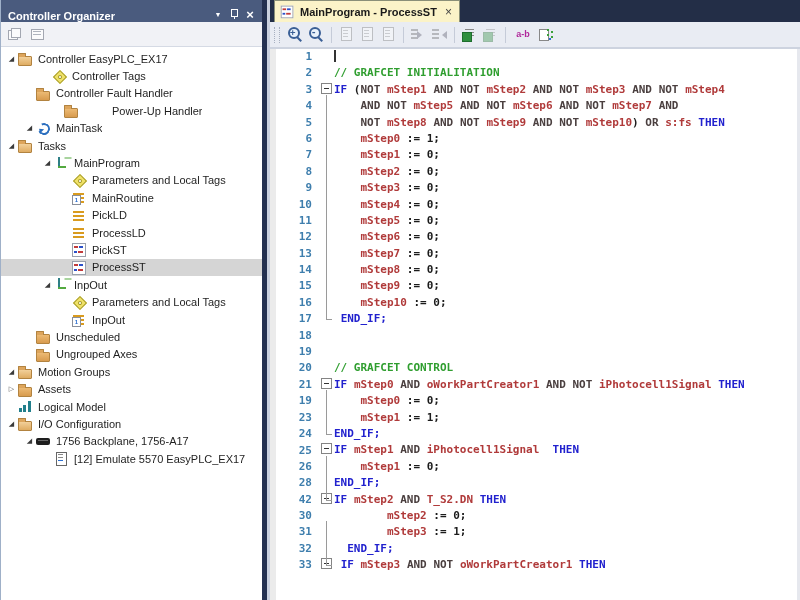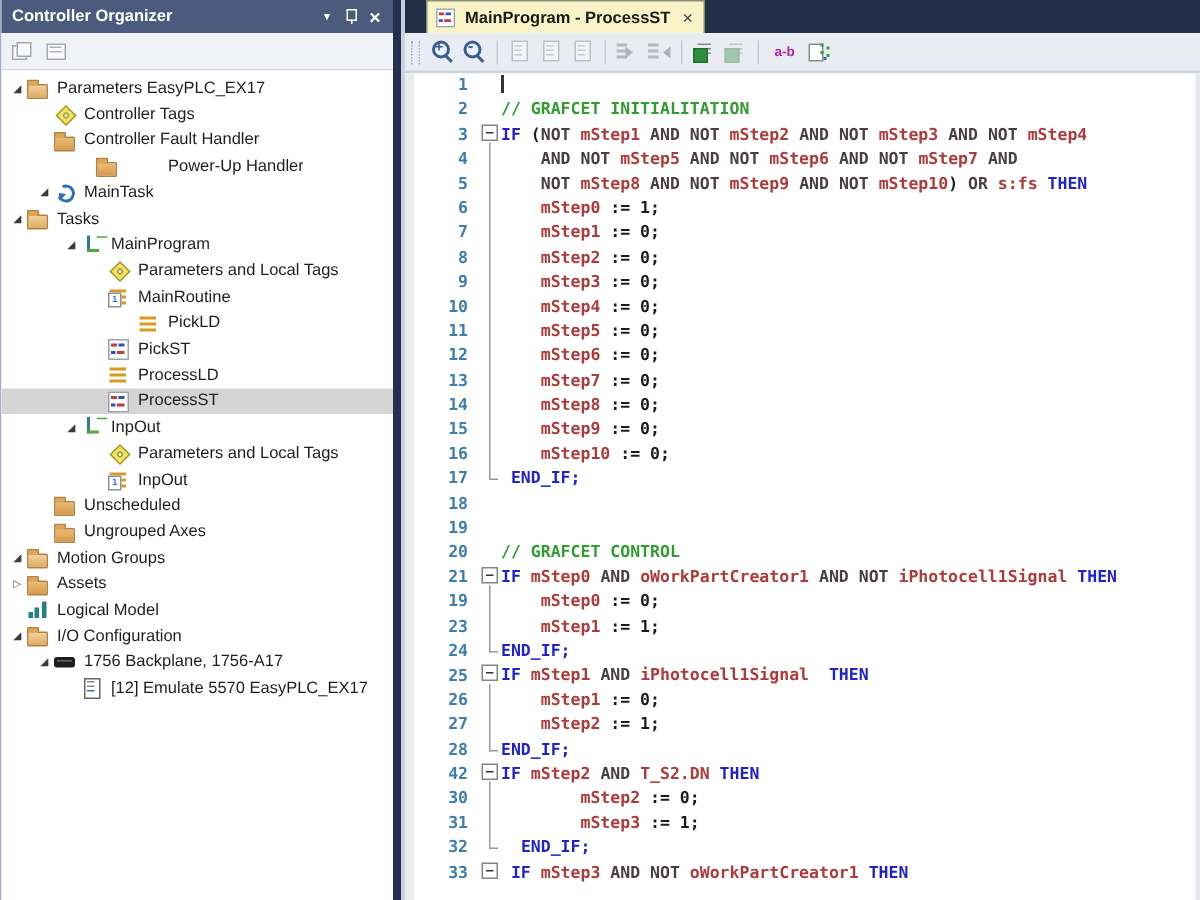--- a/index.html
+++ b/index.html
@@ -2,21 +2,21 @@
 <html><head>
 <meta charset="utf-8">
 <style>
   html,body{margin:0;padding:0;background:#888;}
   .app{width:800px;height:600px;display:flex;overflow:hidden;background:#fff;
        font-family:"Liberation Sans",sans-serif;position:relative;}
 
   
   .lpanel{width:262px;flex:none;display:flex;flex-direction:column;background:#fff;
           border-left:1px solid #9FB0C8;box-sizing:border-box;}
-  .lp-head{height:22px;flex:none;background:#4A5B7E;color:#fff;display:flex;align-items:center;
+  .lp-head{height:22px;flex:none;background:#4A5B7E;color:#fff;display:flex;align-items:flex-end;
            padding:0 4px 0 7px;font-size:11px;font-weight:bold;}
   .lp-head .sp{flex:1}
   .hicon{width:16px;height:16px;display:flex;align-items:center;justify-content:center;color:#fff;cursor:default}
   .chev{font-size:7px}
   .pin{position:relative;width:10px;height:12px}
   .pin::before{content:"";position:absolute;left:2px;top:1px;width:5px;height:6px;border:1px solid #fff}
   .pin::after{content:"";position:absolute;left:5px;top:8px;width:1px;height:3px;background:#fff}
   .xclose{font-size:13px;line-height:13px}
   .lp-tools{height:24px;flex:none;background:#F1F2F6;border-bottom:1px solid #D5DAE4;display:flex;
             align-items:center;padding-left:6px;gap:8px}
@@ -74,21 +74,21 @@
       background:linear-gradient(#217F8C,#217F8C) 0 7px/3px 4px no-repeat,
                  linear-gradient(#217F8C,#217F8C) 4px 4px/3px 7px no-repeat,
                  linear-gradient(#217F8C,#217F8C) 9px 0/3px 11px no-repeat}
 
   
   .splitter{width:8px;flex:none;background:linear-gradient(90deg,#233050 0 5px,#C9D0DE 5px)}
 
   
   .editor{flex:1;display:flex;flex-direction:column;min-width:0}
   .tabstrip{height:22px;flex:none;background:#232E47;display:flex;align-items:flex-end}
-  .tab{height:21px;margin-left:14px;background:#FBF3C8;display:flex;align-items:center;gap:5px;
+  .tab{height:21px;margin-left:4px;background:#FBF3C8;display:flex;align-items:center;gap:5px;
        padding:0 7px 0 5px;font-size:11px;font-weight:bold;color:#1A1A1A;border:1px solid #8A8F78;border-bottom:none}
   .tab .ico{margin-right:0;transform:scale(.9)}
   .tab-x{font-weight:normal;color:#444;font-size:12px;margin-left:3px;cursor:default}
   .etools{height:25px;flex:none;background:#E9ECF3;border-bottom:2px solid #CDD3DF;display:flex;align-items:center;padding-left:3px}
   .grip{width:4px;height:16px;border-left:1px dotted #A8B0C0;border-right:1px dotted #A8B0C0;margin:0 5px 0 1px}
   .tsep{width:1px;height:16px;background:#C5CBD8;margin:0 4px}
   .tbi{width:17px;height:17px;position:relative;display:inline-block;margin:0 2px;cursor:default}
   .tbi.dis{opacity:.38}
   .tb-zi::before,.tb-zo::before{content:"";position:absolute;left:1px;top:1px;width:8px;height:8px;border:2px solid #3A5F96;border-radius:50%;background:#EAF2FB}
   .tb-zi::after,.tb-zo::after{content:"";position:absolute;left:10px;top:10px;width:6px;height:2px;background:#3A5F96;transform:rotate(45deg);transform-origin:left center}
@@ -146,23 +146,23 @@
       <span class="hicon xclose">×</span>
     </div>
     <div class="lp-tools">
       <span class="lt lt-copy"></span>
       <span class="lt lt-list"></span>
     </div>
     <div class="tree">
         <div class="trow" style="padding-left: 4px;">
           <span class="exp">◢</span>
           <span class="ico ico-folder-open"></span>
-          <span class="tlabel">Parameters EasyPLC_EX17</span>
-        </div>
-        <div class="trow" style="padding-left: 22px;">
+          <span class="tlabel">Controller EasyPLC_EX17</span>
+        </div>
+        <div class="trow" style="padding-left: 22px; margin-left: 16px;">
           <span class="exp"></span>
           <span class="ico ico-tag"></span>
           <span class="tlabel">Controller Tags</span>
         </div>
         <div class="trow" style="padding-left: 22px;">
           <span class="exp"></span>
           <span class="ico ico-folder"></span>
           <span class="tlabel">Controller Fault Handler</span>
         </div>
         <div class="trow" style="padding-left: 22px; gap: 28px;">
@@ -188,34 +188,34 @@
         <div class="trow" style="padding-left: 58px;">
           <span class="exp"></span>
           <span class="ico ico-tag"></span>
           <span class="tlabel">Parameters and Local Tags</span>
         </div>
         <div class="trow" style="padding-left: 58px;">
           <span class="exp"></span>
           <span class="ico ico-routine-main"></span>
           <span class="tlabel">MainRoutine</span>
         </div>
-        <div class="trow" style="padding-left: 58px; margin-left: 20px;">
+        <div class="trow" style="padding-left: 58px;">
           <span class="exp"></span>
           <span class="ico ico-ld"></span>
           <span class="tlabel">PickLD</span>
         </div>
         <div class="trow" style="padding-left: 58px;">
           <span class="exp"></span>
+          <span class="ico ico-ld"></span>
+          <span class="tlabel">ProcessLD</span>
+        </div>
+        <div class="trow" style="padding-left: 58px;">
+          <span class="exp"></span>
           <span class="ico ico-st"></span>
           <span class="tlabel">PickST</span>
-        </div>
-        <div class="trow" style="padding-left: 58px;">
-          <span class="exp"></span>
-          <span class="ico ico-ld"></span>
-          <span class="tlabel">ProcessLD</span>
         </div>
         <div class="trow sel" style="padding-left: 58px;">
           <span class="exp"></span>
           <span class="ico ico-st"></span>
           <span class="tlabel">ProcessST</span>
         </div>
         <div class="trow" style="padding-left: 40px;">
           <span class="exp">◢</span>
           <span class="ico ico-program"></span>
           <span class="tlabel">InpOut</span>
@@ -329,21 +329,20 @@
           <div class="crow"><span class="lnum">17</span><span class="fcol"></span><span class="tk-p"> </span><span class="tk-k">END_IF;</span></div>
           <div class="crow"><span class="lnum">18</span><span class="fcol"></span></div>
           <div class="crow"><span class="lnum">19</span><span class="fcol"></span></div>
           <div class="crow"><span class="lnum">20</span><span class="fcol"></span><span class="tk-c">// GRAFCET CONTROL</span></div>
           <div class="crow"><span class="lnum">21</span><span class="fcol"><span class="foldbox"></span></span><span class="tk-k">IF</span><span class="tk-p"> </span><span class="tk-t">mStep0</span><span class="tk-p"> </span><span class="tk-o">AND</span><span class="tk-p"> </span><span class="tk-t">oWorkPartCreator1</span><span class="tk-p"> </span><span class="tk-o">AND</span><span class="tk-p"> </span><span class="tk-o">NOT</span><span class="tk-p"> </span><span class="tk-t">iPhotocell1Signal</span><span class="tk-p"> </span><span class="tk-k">THEN</span></div>
           <div class="crow"><span class="lnum">19</span><span class="fcol"></span><span class="tk-p">    </span><span class="tk-t">mStep0</span><span class="tk-p"> := 0;</span></div>
           <div class="crow"><span class="lnum">23</span><span class="fcol"></span><span class="tk-p">    </span><span class="tk-t">mStep1</span><span class="tk-p"> := 1;</span></div>
           <div class="crow"><span class="lnum">24</span><span class="fcol"></span><span class="tk-k">END_IF;</span></div>
           <div class="crow"><span class="lnum">25</span><span class="fcol"><span class="foldbox"></span></span><span class="tk-k">IF</span><span class="tk-p"> </span><span class="tk-t">mStep1</span><span class="tk-p"> </span><span class="tk-o">AND</span><span class="tk-p"> </span><span class="tk-t">iPhotocell1Signal</span><span class="tk-p">  </span><span class="tk-k">THEN</span></div>
           <div class="crow"><span class="lnum">26</span><span class="fcol"></span><span class="tk-p">    </span><span class="tk-t">mStep1</span><span class="tk-p"> := 0;</span></div>
-          <div class="crow"><span class="lnum">27</span><span class="fcol"></span><span class="tk-p">    </span><span class="tk-t">mStep2</span><span class="tk-p"> := 1;</span></div>
           <div class="crow"><span class="lnum">28</span><span class="fcol"></span><span class="tk-k">END_IF;</span></div>
           <div class="crow"><span class="lnum">42</span><span class="fcol"><span class="foldbox"></span></span><span class="tk-k">IF</span><span class="tk-p"> </span><span class="tk-t">mStep2</span><span class="tk-p"> </span><span class="tk-o">AND</span><span class="tk-p"> </span><span class="tk-t">T_S2.DN</span><span class="tk-p"> </span><span class="tk-k">THEN</span></div>
           <div class="crow"><span class="lnum">30</span><span class="fcol"></span><span class="tk-p">        </span><span class="tk-t">mStep2</span><span class="tk-p"> := 0;</span></div>
           <div class="crow"><span class="lnum">31</span><span class="fcol"></span><span class="tk-p">        </span><span class="tk-t">mStep3</span><span class="tk-p"> := 1;</span></div>
           <div class="crow"><span class="lnum">32</span><span class="fcol"></span><span class="tk-p">  </span><span class="tk-k">END_IF;</span></div>
           <div class="crow"><span class="lnum">33</span><span class="fcol"><span class="foldbox"></span></span><span class="tk-p"> </span><span class="tk-k">IF</span><span class="tk-p"> </span><span class="tk-t">mStep3</span><span class="tk-p"> </span><span class="tk-o">AND</span><span class="tk-p"> </span><span class="tk-o">NOT</span><span class="tk-p"> </span><span class="tk-t">oWorkPartCreator1</span><span class="tk-p"> </span><span class="tk-k">THEN</span></div>
         </div>
       <div class="redge"></div>
     <div class="foldline" style="left: 56px; top: 45.8px; height: 224.6px;"></div>
         <div class="foldline" style="left: 56px; top: 341px; height: 44.2px;"></div>

